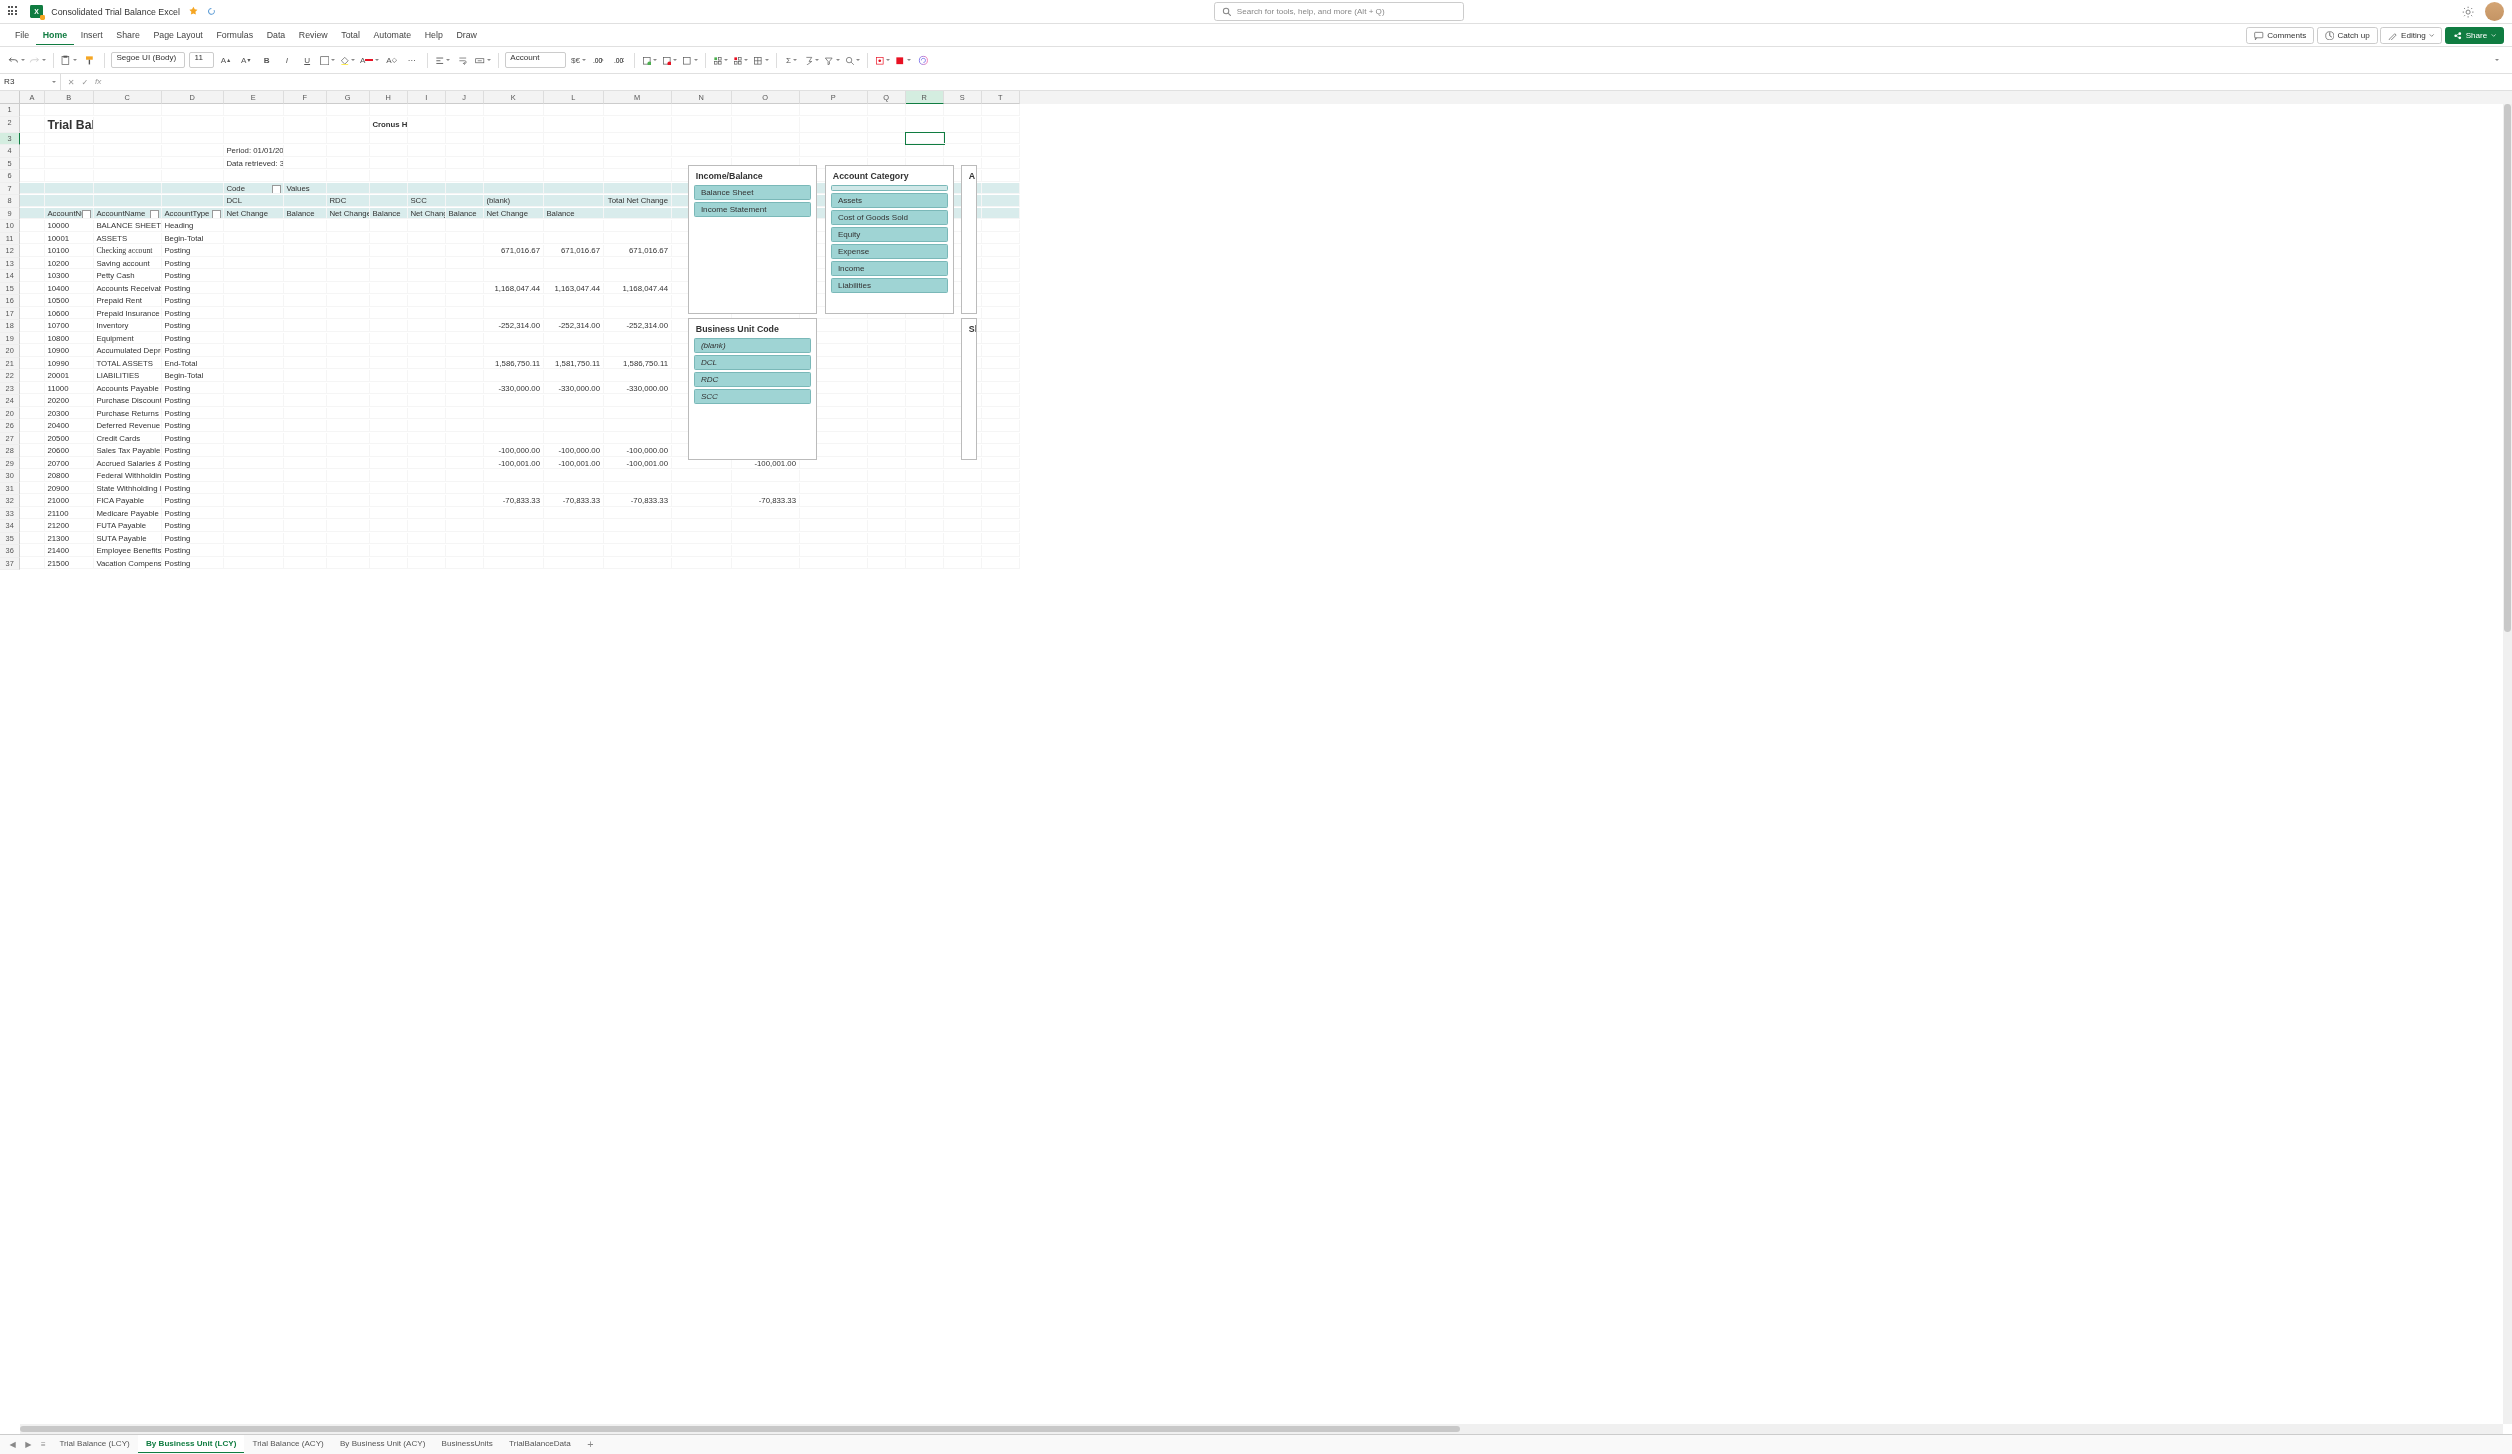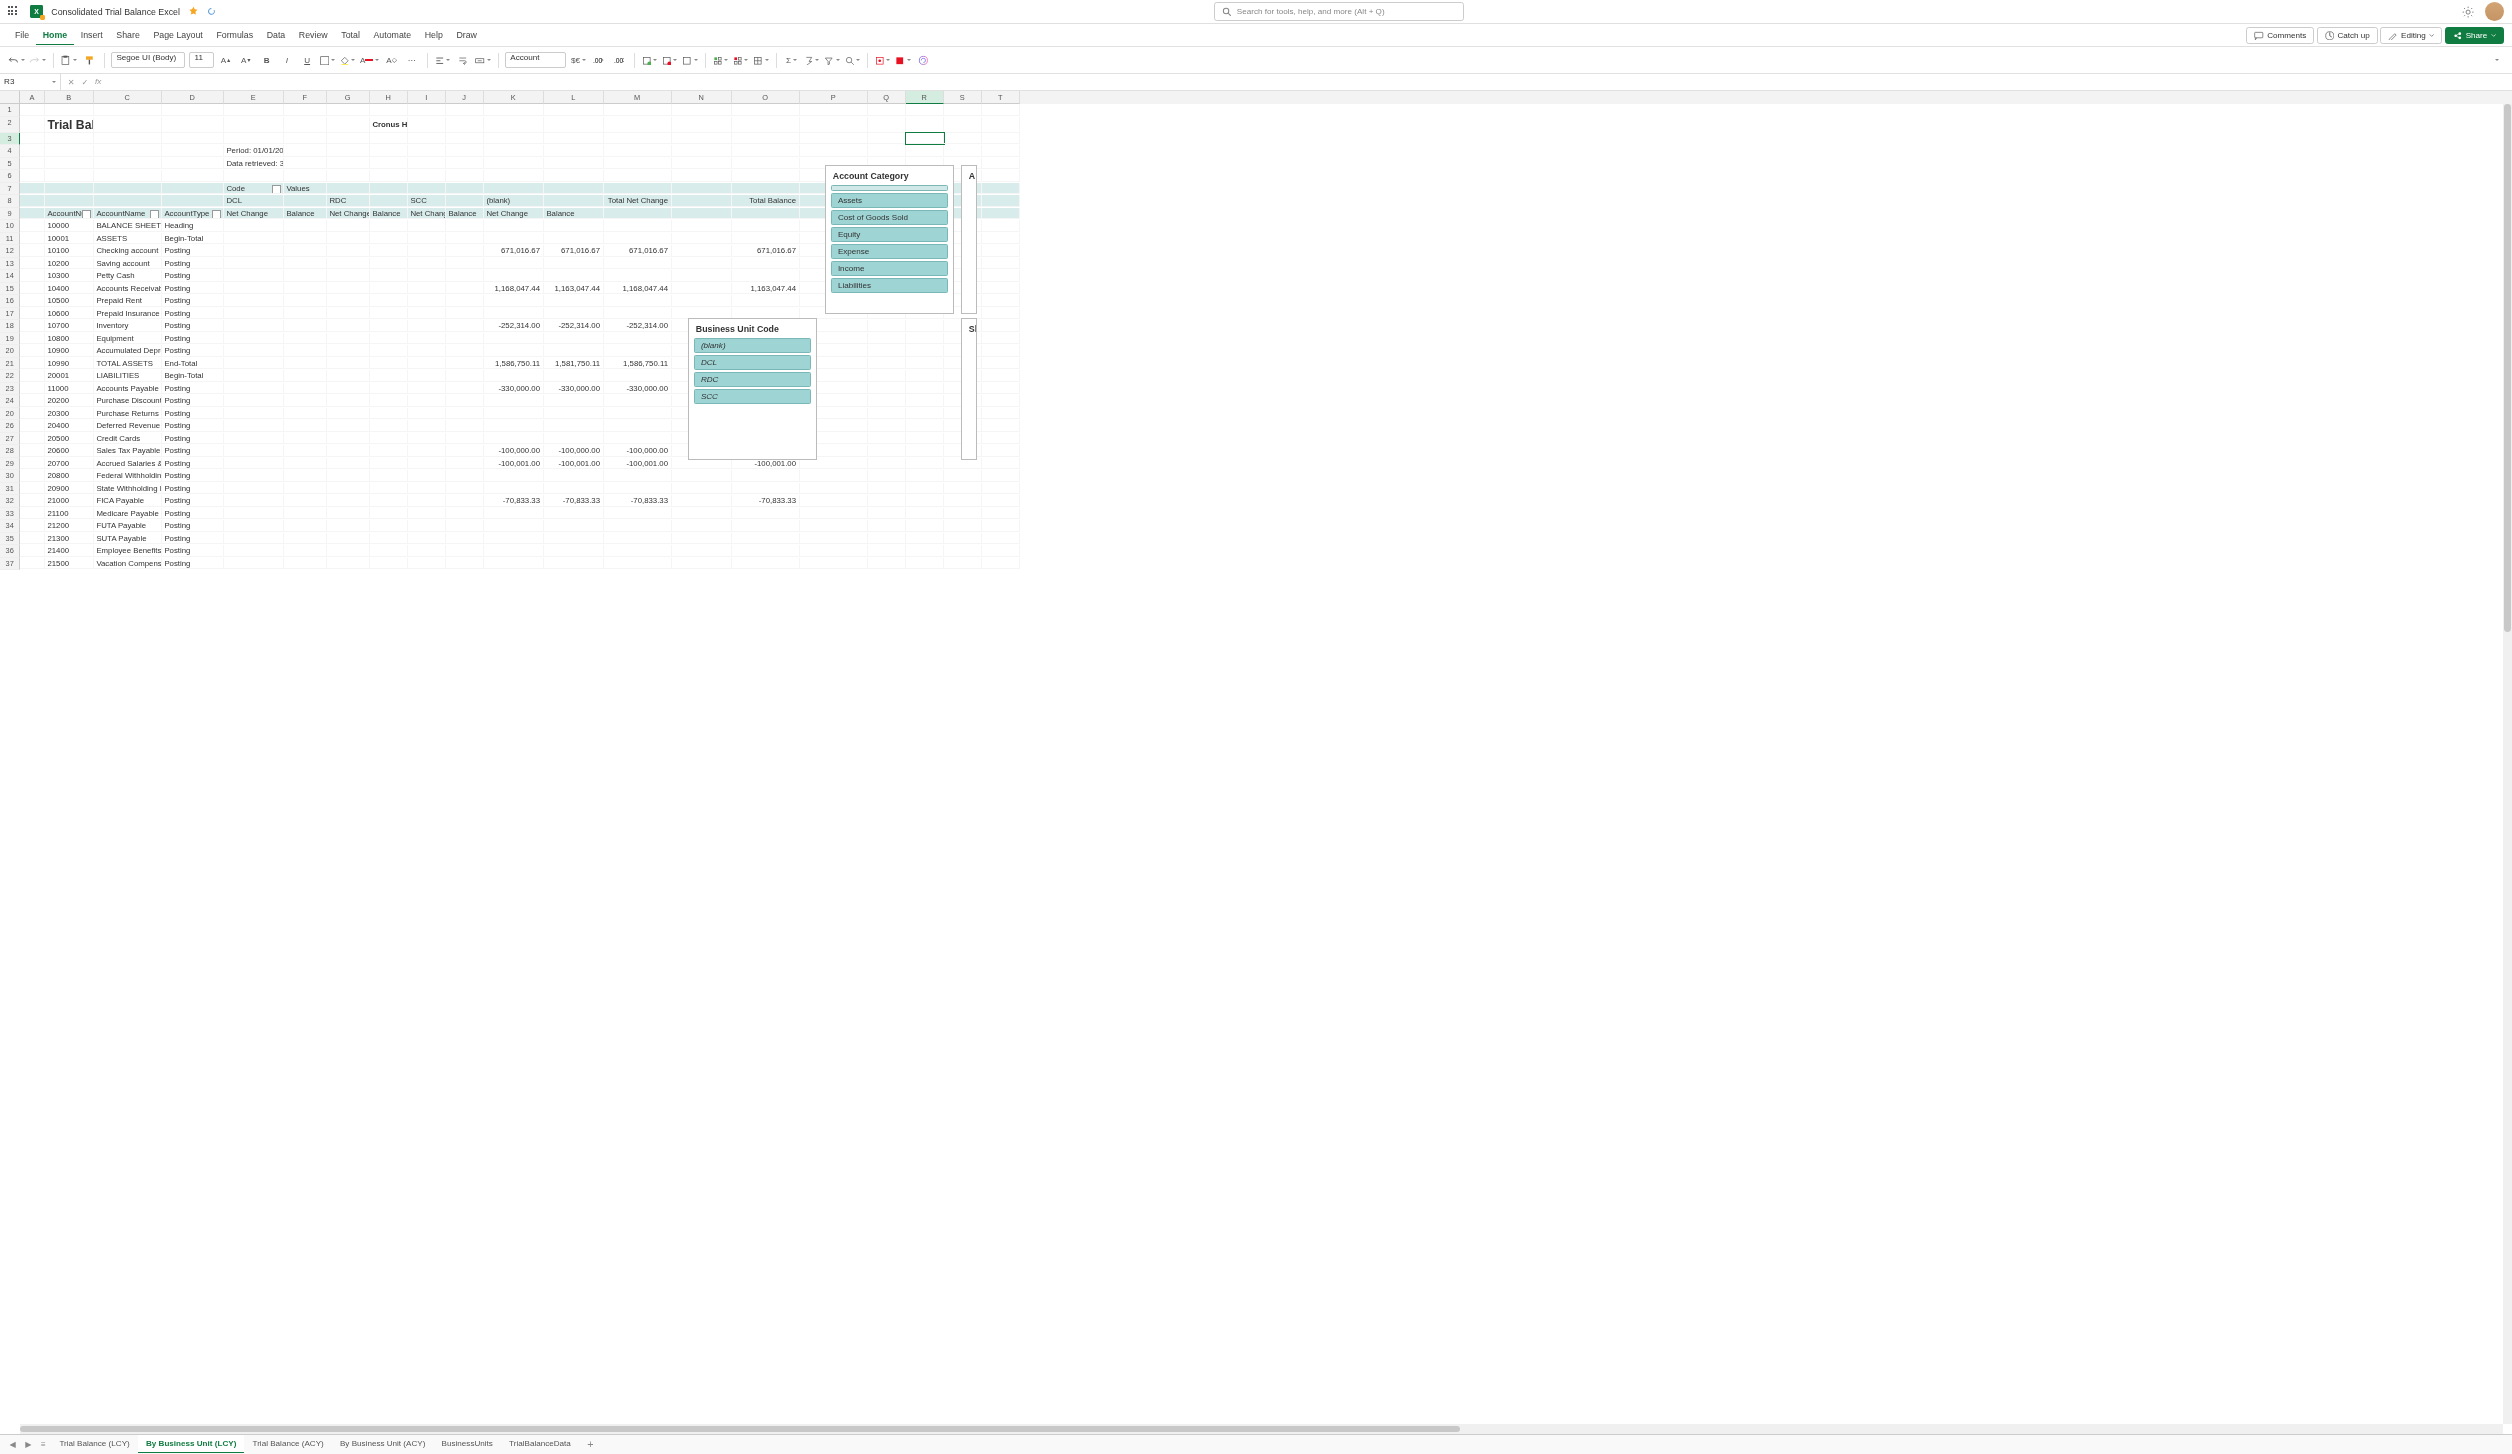--- a/index.html
+++ b/index.html
@@ -648,21 +648,21 @@
           <div class="cell" style="width: 68px;"></div>
           <div class="cell" style="width: 38px;"></div>
           <div class="cell" style="width: 38px;"></div>
           <div class="cell" style="width: 38px;"></div>
           <div class="cell" style="width: 38px;"></div>
         </div>
         <div class="row">
           <div class="row-h">12</div>
           <div class="cell" style="width: 24.4px;"></div>
           <div class="cell" style="width: 49px;">10100</div>
-          <div class="cell" style="width: 68px;">Checking account</div>
+          <div class="cell" style="width: 68px; font-family: Liberation Serif, serif;">Checking account</div>
           <div class="cell" style="width: 62px;">Posting</div>
           <div class="cell" style="width: 60px;"></div>
           <div class="cell" style="width: 43px;"></div>
           <div class="cell" style="width: 43px;"></div>
           <div class="cell" style="width: 38px;"></div>
           <div class="cell" style="width: 38px;"></div>
           <div class="cell" style="width: 38px;"></div>
           <div class="cell num" style="width: 60px;">671,016.67</div>
           <div class="cell num" style="width: 60px;">671,016.67</div>
           <div class="cell num" style="width: 68px;">671,016.67</div>
@@ -1244,20 +1244,25 @@
           <div class="cell" style="width: 60px;"></div>
           <div class="cell num" style="width: 68px;"></div>
           <div class="cell" style="width: 68px;"></div>
           <div class="cell" style="width: 38px;"></div>
           <div class="cell" style="width: 38px;"></div>
           <div class="cell" style="width: 38px;"></div>
           <div class="cell" style="width: 38px;"></div>
         </div>
       </div>
 
+    <div class="slicer" style="left:688px;top:74px;width:129px;height:149px">
+      <div class="title">Income/Balance</div>
+      <div class="item">Balance Sheet</div>
+      <div class="item">Income Statement</div>
+    </div>
     <div class="slicer" style="left:825px;top:74px;width:129px;height:149px">
       <div class="title">Account Category</div>
       <div class="item blank"></div>
       <div class="item">Assets</div>
       <div class="item">Cost of Goods Sold</div>
       <div class="item">Equity</div>
       <div class="item">Expense</div>
       <div class="item">Income</div>
       <div class="item">Liabilities</div>
     </div>

